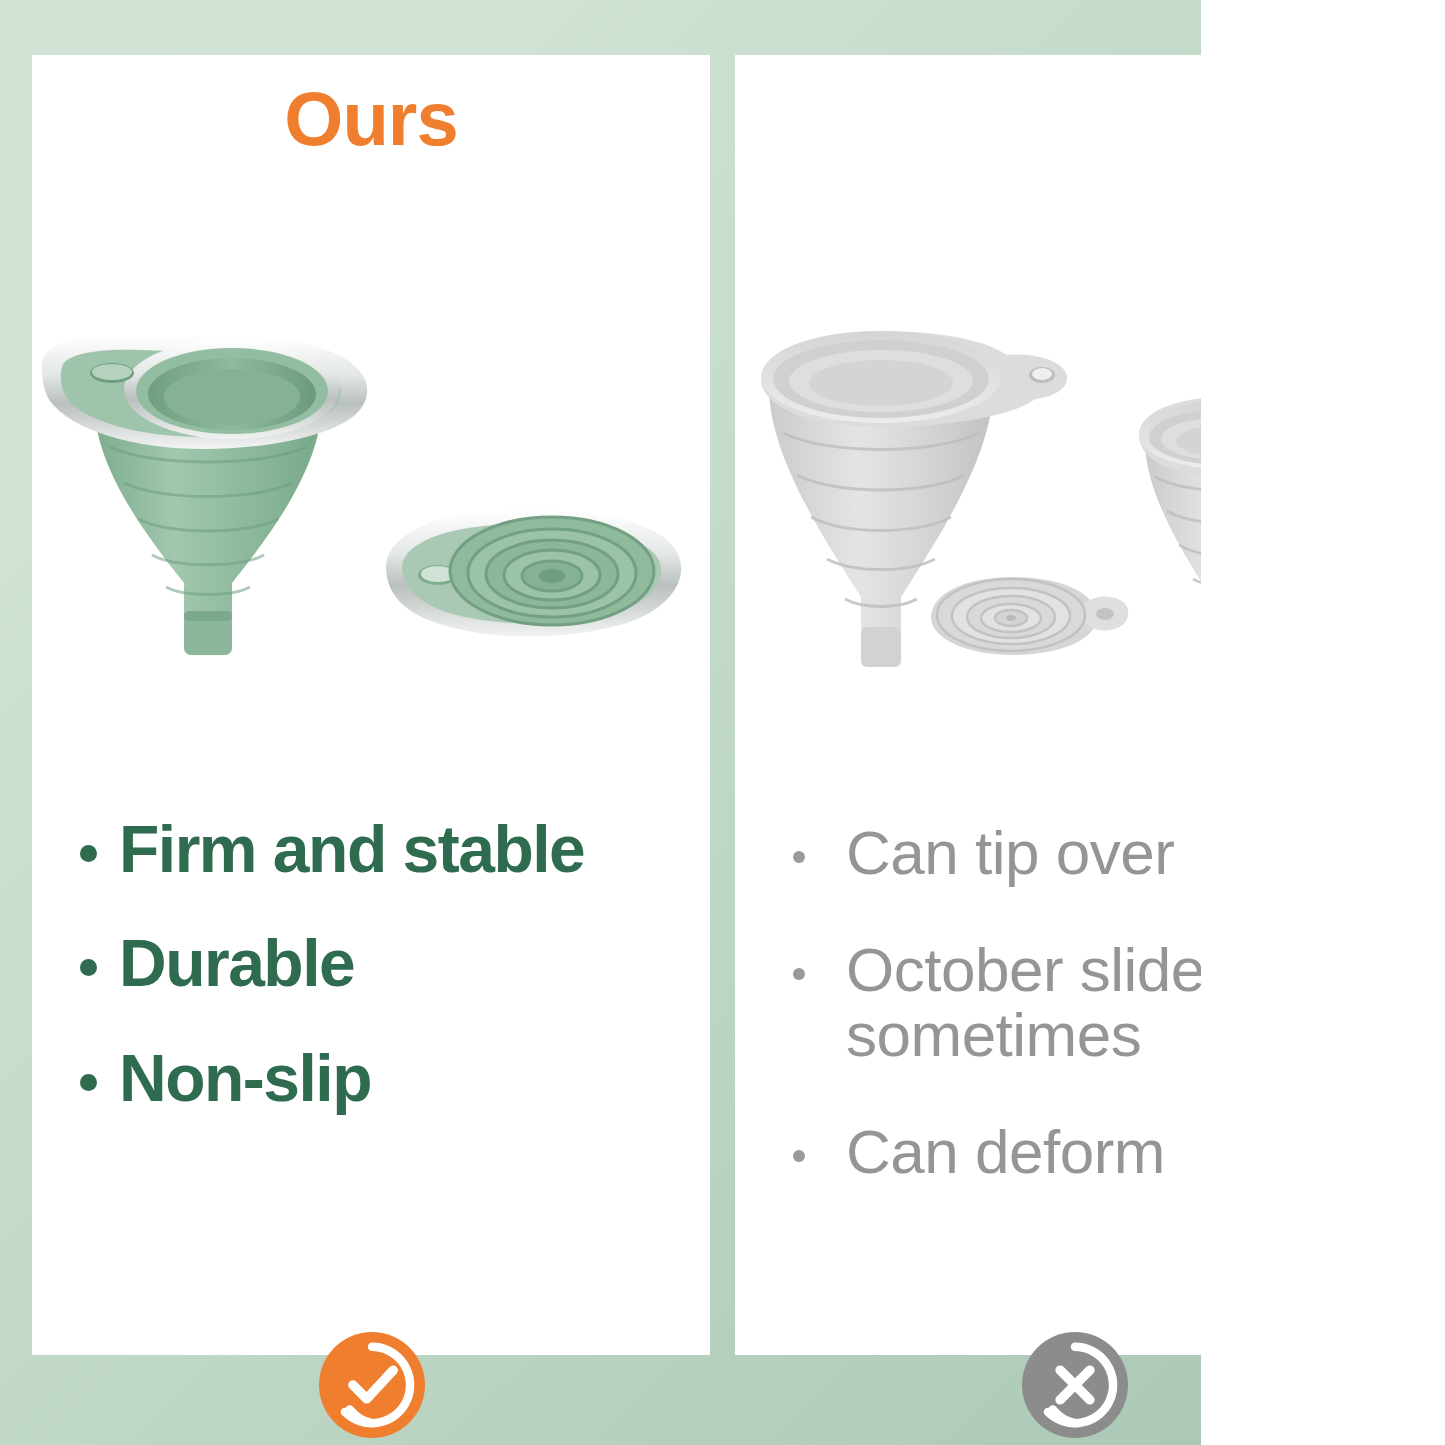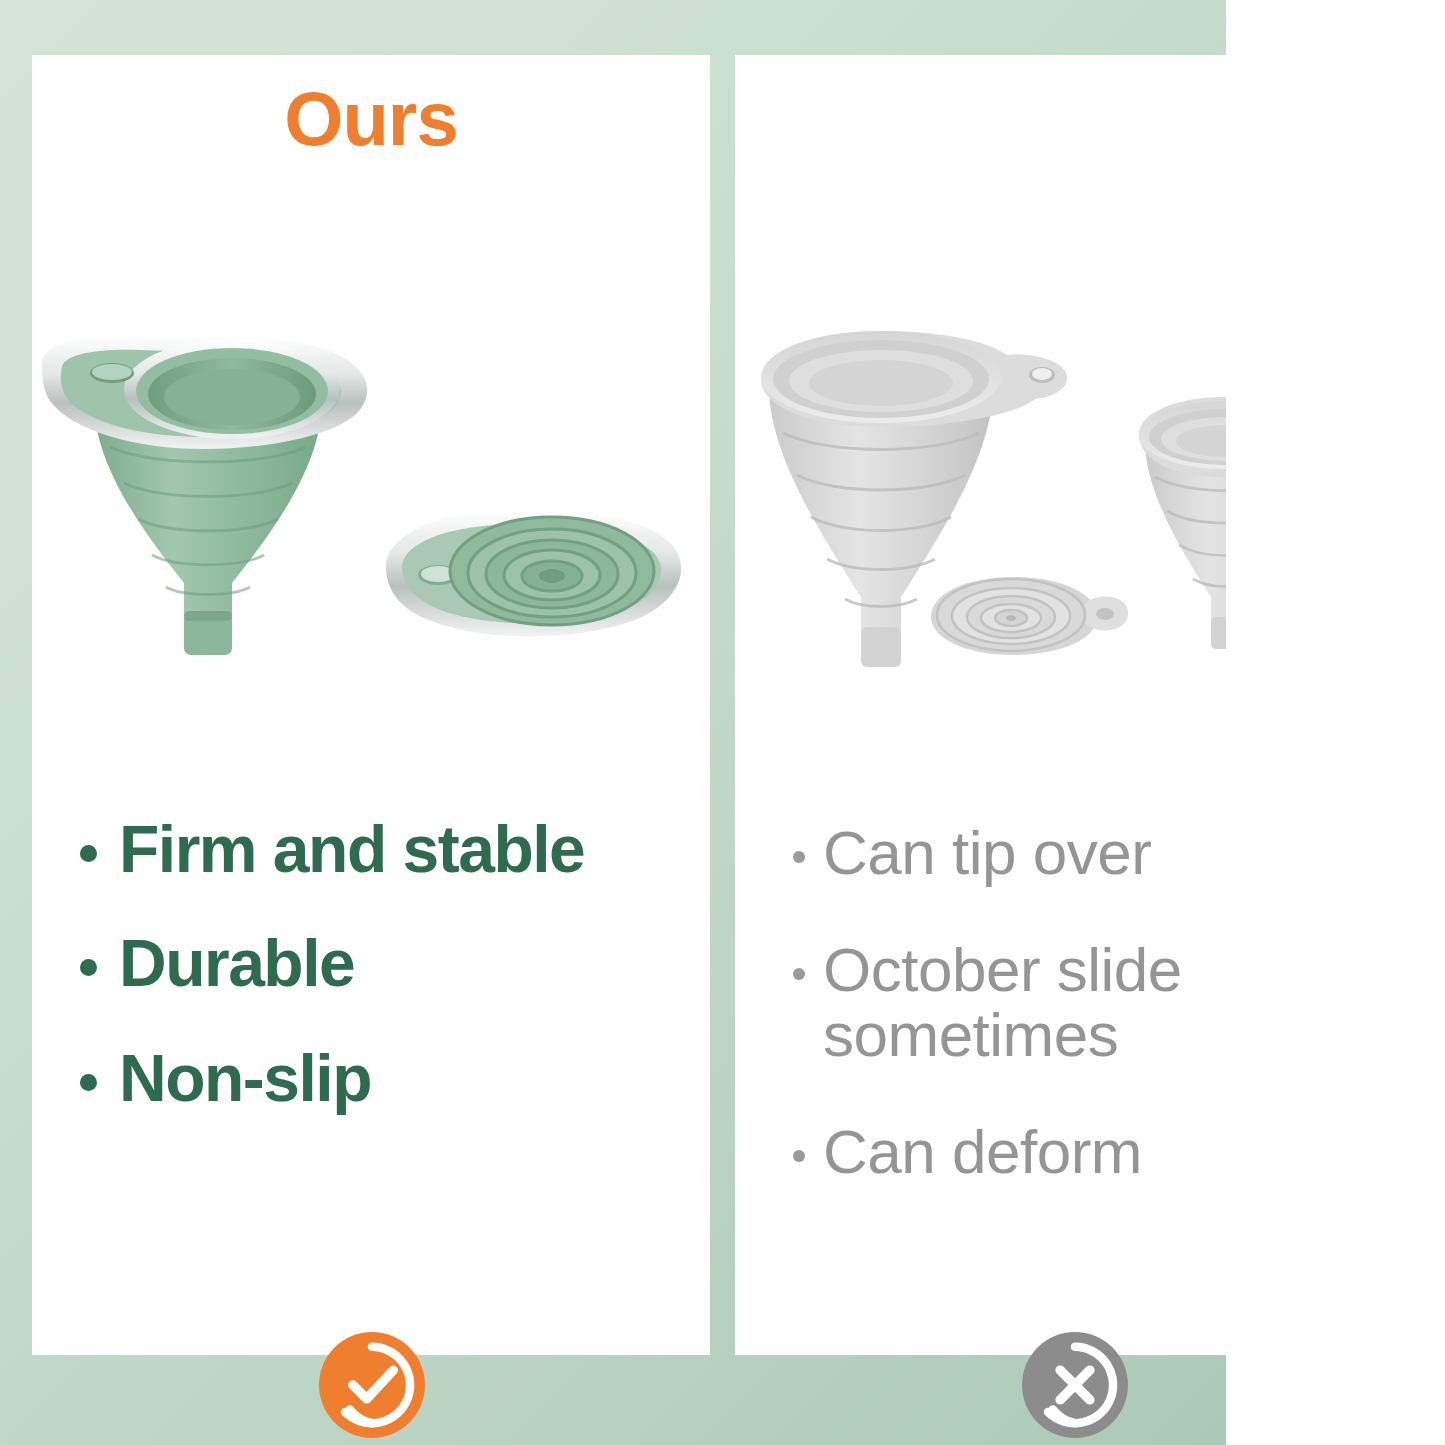--- a/index.html
+++ b/index.html
@@ -7,21 +7,20 @@
     padding: 0;
     background: #ffffff;
   }
   #stage {
     position: relative;
     width: 1201px;
     height: 1445px;
     overflow: hidden;
     font-family: "Liberation Sans", sans-serif;
     background: linear-gradient(135deg, #d3e3d5 0%, #cfe2d4 22%, #bfd7c6 58%, #acc9b7 100%);
-    padding-left: 25px;
   }
 
   
   .card {
     position: absolute;
     top: 55px;
     height: 1300px;
     background: #ffffff;
   }
   #card-ours  { left: 32px;  width: 678px; }
@@ -82,21 +81,21 @@
 
   
   #list-ours .bullet-dot  { width: 17px; height: 17px; background: #2f6b4f; top: -10px; }
   #list-ours .bullet-label{ color: #2f6b4f; font-size: 66px; font-weight: 700; letter-spacing: -1.5px; }
   #list-ours .bullet-row  { margin-bottom: 45px; }
 
   
   #list-theirs { left: 58px; top: 765px; }
   #list-theirs .bullet-dot  { width: 12px; height: 12px; background: #9a9a9a; top: -11px; margin-right: 18px; }
   #list-theirs .bullet-label{ color: #959595; font-size: 62px; font-weight: 400; letter-spacing: -0.5px; }
-  #list-theirs .bullet-row  { margin-bottom: 52px; }
+  #list-theirs .bullet-row  { margin-bottom: 52px; gap: 23px; }
 
   
   .badge {
     position: absolute;
     width: 106px;
     height: 106px;
     border-radius: 50%;
     z-index: 5;
   }
   .badge svg { display: block; width: 100%; height: 100%; }

